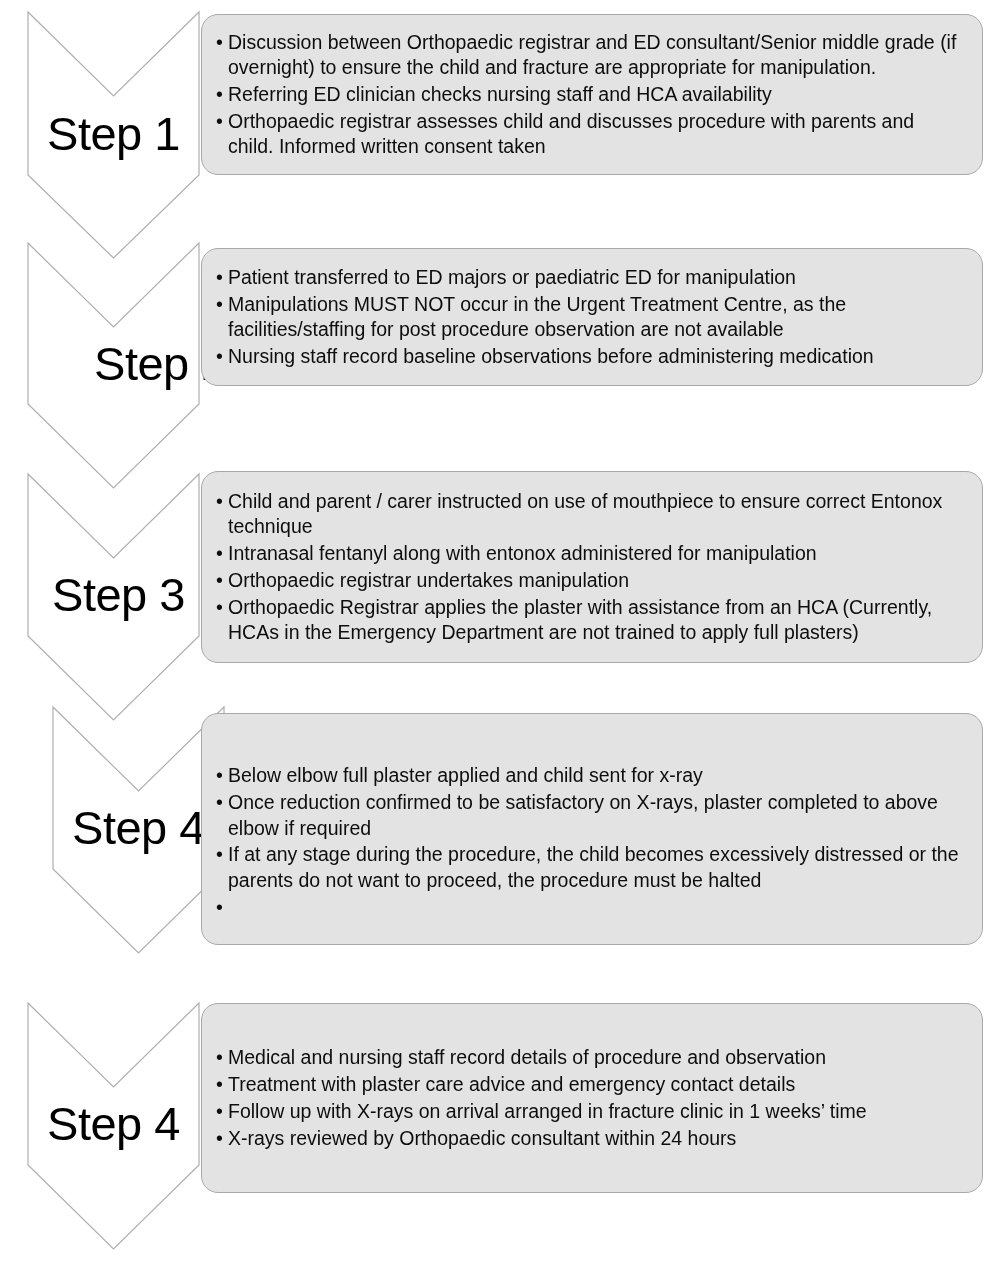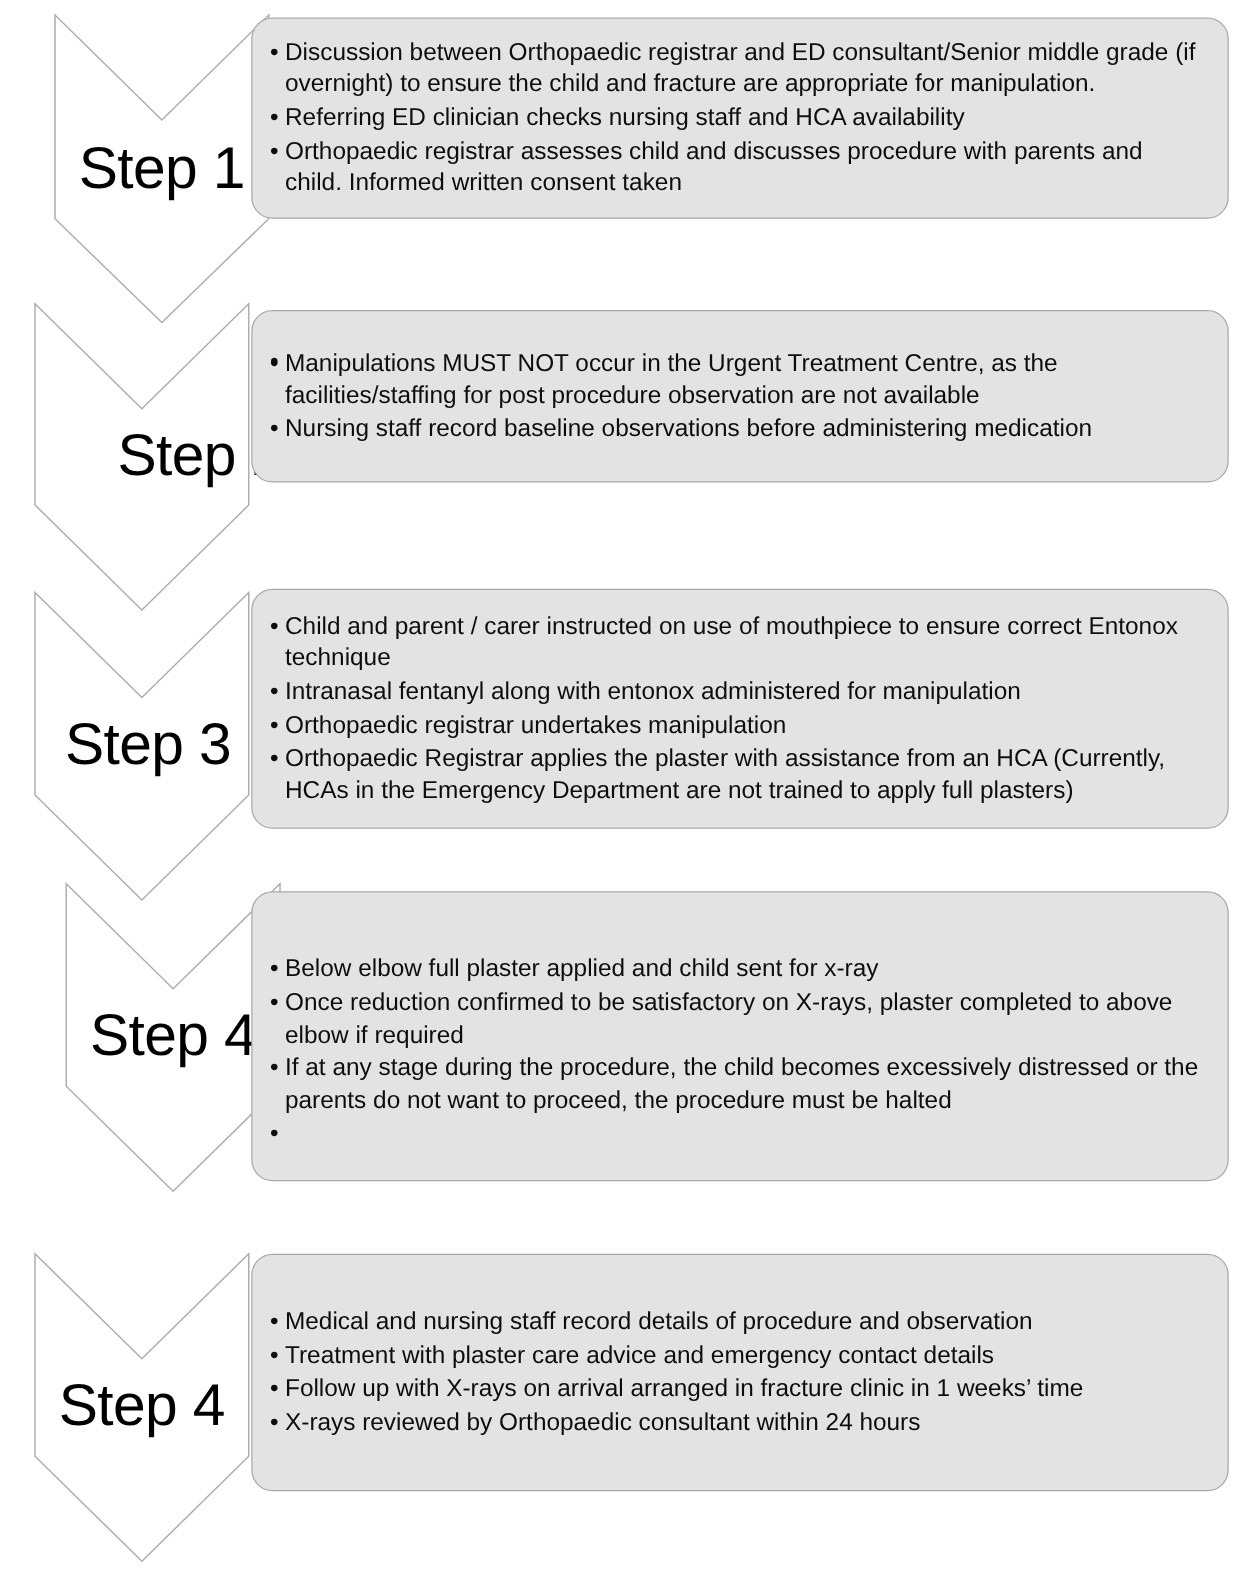--- a/index.html
+++ b/index.html
@@ -83,42 +83,42 @@
     top: 0;
     font-size: 19.5px;
     line-height: 1.30;
     color: #0d0d0d;
   }
 </style>
 </head>
 <body>
 
 <div id="flowchart">
-    <div class="chevron" style="left: 44px; top: 12px; width: 171px; height: 246px;">
+    <div class="chevron" style="left: 28px; top: 12px; width: 171px; height: 246px;">
       <svg width="171" height="246" viewBox="0 0 171 246">
         <polygon class="chevron-poly" points="0,0 85.5,84 171,0 171,163 85.5,246 0,163"></polygon>
       </svg>
       <div class="chevron-label" style="top: 97.5px;">Step 1</div>
     </div>
     <div class="content-box" style="left: 201px; top: 14px; width: 782px; height: 161px;">
       <ul class="bullet-list">
         <li class="bullet-item"><span class="bullet-dot">•</span><span>Discussion between Orthopaedic registrar and ED consultant/Senior middle grade (if overnight) to ensure the child and fracture are appropriate for manipulation.</span></li>
         <li class="bullet-item"><span class="bullet-dot">•</span><span>Referring ED clinician checks nursing staff and HCA availability</span></li>
         <li class="bullet-item"><span class="bullet-dot">•</span><span>Orthopaedic registrar assesses child and discusses procedure with parents and child. Informed written consent taken</span></li>
       </ul>
     </div>
     <div class="chevron" style="left: 28px; top: 243px; width: 171px; height: 245px;">
       <svg width="171" height="245" viewBox="0 0 171 245">
         <polygon class="chevron-poly" points="0,0 85.5,84 171,0 171,161 85.5,245 0,161"></polygon>
       </svg>
       <div class="chevron-label" style="top: 96.5px; padding-left: 47px;">Step 2</div>
     </div>
     <div class="content-box" style="left: 201px; top: 248px; width: 782px; height: 138px;">
       <ul class="bullet-list">
-        <li class="bullet-item"><span class="bullet-dot">•</span></li>
+        <li class="bullet-item"><span class="bullet-dot">•</span><span>Patient transferred to ED majors or paediatric ED for manipulation</span></li>
         <li class="bullet-item"><span class="bullet-dot">•</span><span>Manipulations MUST NOT occur in the Urgent Treatment Centre, as the facilities/staffing for post procedure observation are not available</span></li>
         <li class="bullet-item"><span class="bullet-dot">•</span><span>Nursing staff record baseline observations before administering medication</span></li>
       </ul>
     </div>
     <div class="chevron" style="left: 28px; top: 474px; width: 181px; height: 246px;">
       <svg width="171" height="246" viewBox="0 0 171 246">
         <polygon class="chevron-poly" points="0,0 85.5,84 171,0 171,162 85.5,246 0,162"></polygon>
       </svg>
       <div class="chevron-label" style="top: 97px;">Step 3</div>
     </div>

